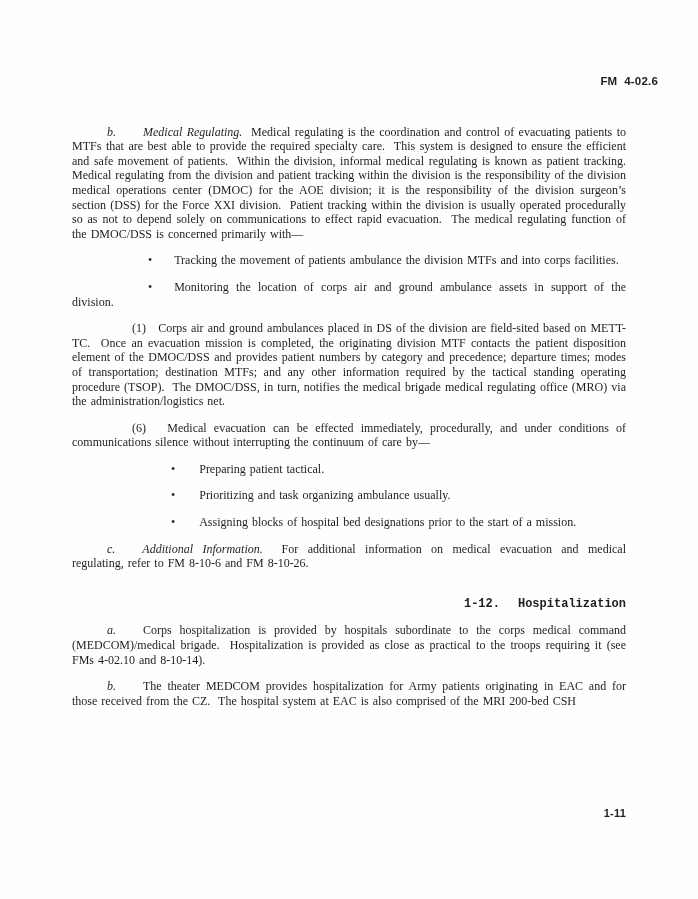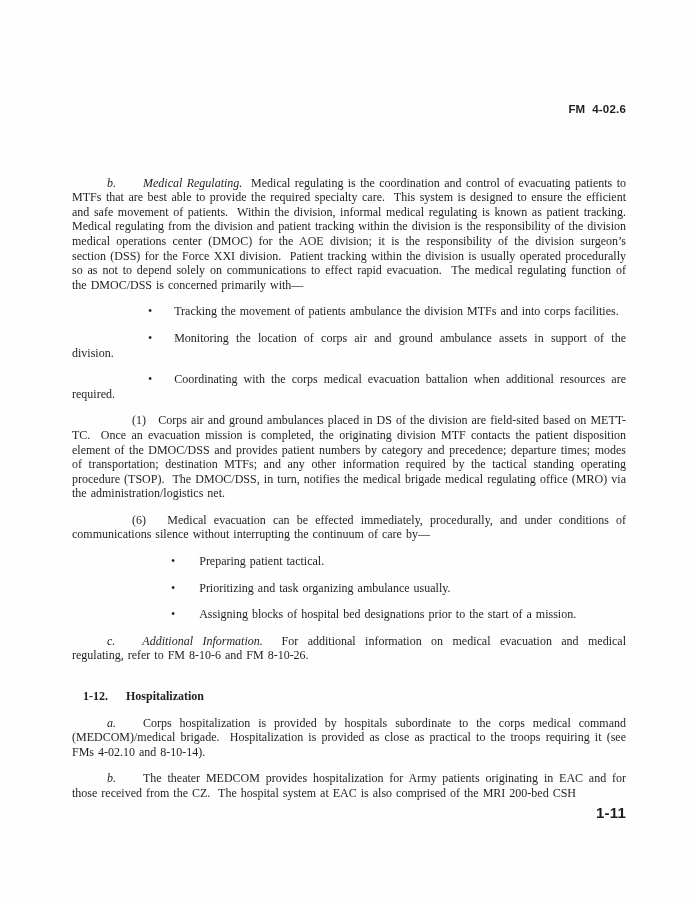--- a/index.html
+++ b/index.html
@@ -5,61 +5,60 @@
   html, body { margin: 0; padding: 0; background: #ffffff; }
   .page {
     width: 698px; height: 899px;
     background: #fefefe;
     position: relative; overflow: hidden;
     color: #1e1e1e;
     font-family: "Liberation Serif", "DejaVu Serif", serif;
     font-size: 12px; line-height: 14.6px;
   }
   .doc-header {
-    padding-top: 102px; margin: 0 72px;
+    padding-top: 74px; margin: 0 40px;
     text-align: right;
     font-family: "Liberation Sans", "DejaVu Sans", sans-serif;
     font-weight: 700; font-size: 11.5px; letter-spacing: 0.2px;
     white-space: pre;
   }
   .content { margin: 0 72px; text-align: justify; word-spacing: 1px; }
   .para { margin: 12px 0 0 0; white-space: pre-wrap; }
-  .first { margin-top: 59px; }
+  .first { margin-top: 36px; }
   .indent-main { text-indent: 35px; }
   .indent-sub  { text-indent: 60px; }
   .bullet-l1   { text-indent: 76px; }
   .bullet-l2   { text-indent: 99px; }
   .it { font-style: italic; }
   .lead { margin-right: 27px; }
   .gap { display: inline-block; }
   .g1 { width: 22px; }
   .g2 { width: 24px; }
   .gh { width: 18px; }
   .sec-heading {
-    margin: 26px 0 0 11px; font-weight: 700;
-    white-space: pre; text-align: left;
+    margin: 26px 0 0 0; font-weight: 700;
+    white-space: pre; text-align: right; font-family: Liberation Mono, monospace;
   }
   .page-num {
     position: absolute; top: 806px; right: 72px;
     font-family: "Liberation Sans", "DejaVu Sans", sans-serif;
-    font-weight: 700; font-size: 15px; letter-spacing: 0.2px;
+    font-weight: 700; font-size: 11px; letter-spacing: 0.2px;
   }
 </style>
 </head>
 <body>
 
 <div class="page">
   <div class="doc-header"><span>FM  4-02.6</span></div>
 
   <div class="content">
     <p class="para indent-main first"><span class="lead it">b.</span><span class="it">Medical Regulating.</span><span>  Medical regulating is the coordination and control of evacuating patients to MTFs that are best able to provide the required specialty care.  This system is designed to ensure the efficient and safe movement of patients.  Within the division, informal medical regulating is known as patient tracking.  Medical regulating from the division and patient tracking within the division is the responsibility of the division medical operations center (DMOC) for the AOE division; it is the responsibility of the division surgeon’s section (DSS) for the Force XXI division.  Patient tracking within the division is usually operated procedurally so as not to depend solely on communications to effect rapid evacuation.  The medical regulating function of the DMOC/DSS is concerned primarily with—</span></p>
 
     <p class="para bullet-l1"><span class="blt">•</span><span class="gap g1"></span><span>Tracking the movement of patients ambulance the division MTFs and into corps facilities.</span></p>
     <p class="para bullet-l1"><span class="blt">•</span><span class="gap g1"></span><span>Monitoring the location of corps air and ground ambulance assets in support of the division.</span></p>
-    <p class="para bullet-l1"><span class="blt">•</span><span class="gap g1"></span><span>Coordinating with the corps medical evacuation battalion when additional resources are required.</span></p>
 
     <p class="para indent-sub"><span>(1)   Corps air and ground ambulances placed in DS of the division are field-sited based on METT-TC.  Once an evacuation mission is completed, the originating division MTF contacts the patient disposition element of the DMOC/DSS and provides patient numbers by category and precedence; departure times; modes of transportation; destination MTFs; and any other information required by the tactical standing operating procedure (TSOP).  The DMOC/DSS, in turn, notifies the medical brigade medical regulating office (MRO) via the administration/logistics net.</span></p>
 
     <p class="para indent-sub"><span>(6)   Medical evacuation can be effected immediately, procedurally, and under conditions of communications silence without interrupting the continuum of care by—</span></p>
 
     <p class="para bullet-l2"><span class="blt">•</span><span class="gap g2"></span><span>Preparing patient tactical.</span></p>
     <p class="para bullet-l2"><span class="blt">•</span><span class="gap g2"></span><span>Prioritizing and task organizing ambulance usually.</span></p>
     <p class="para bullet-l2"><span class="blt">•</span><span class="gap g2"></span><span>Assigning blocks of hospital bed designations prior to the start of a mission.</span></p>
 
     <p class="para indent-main"><span class="lead it">c.</span><span class="it">Additional Information.</span><span>  For additional information on medical evacuation and medical regulating, refer to FM 8-10-6 and FM 8-10-26.</span></p>

